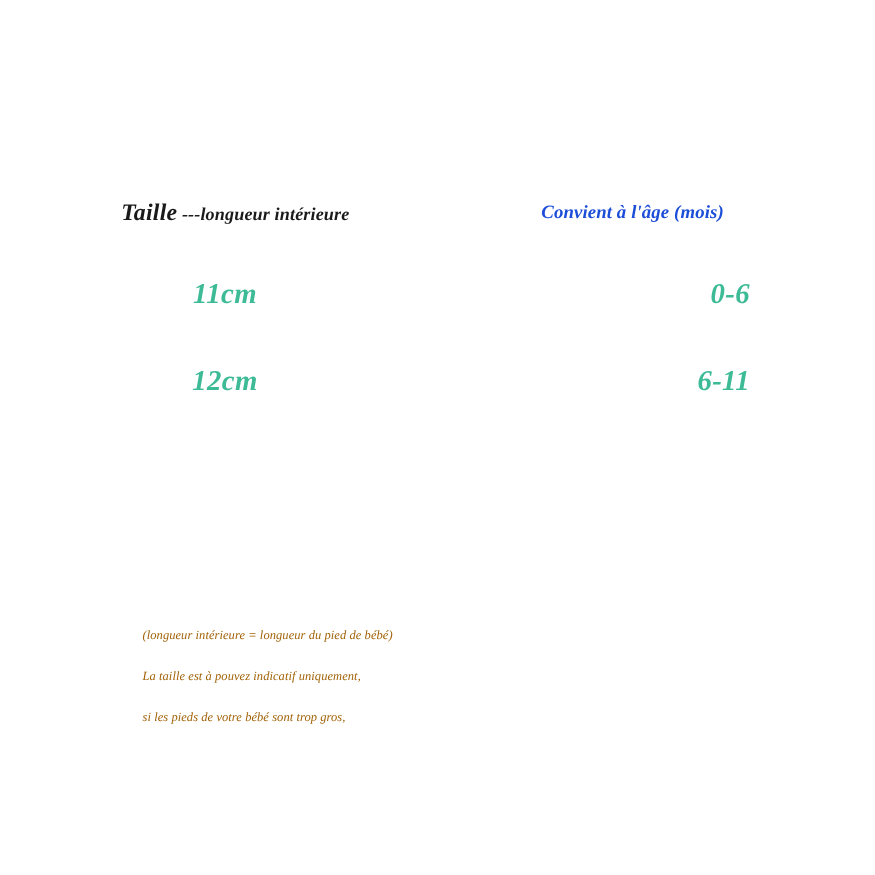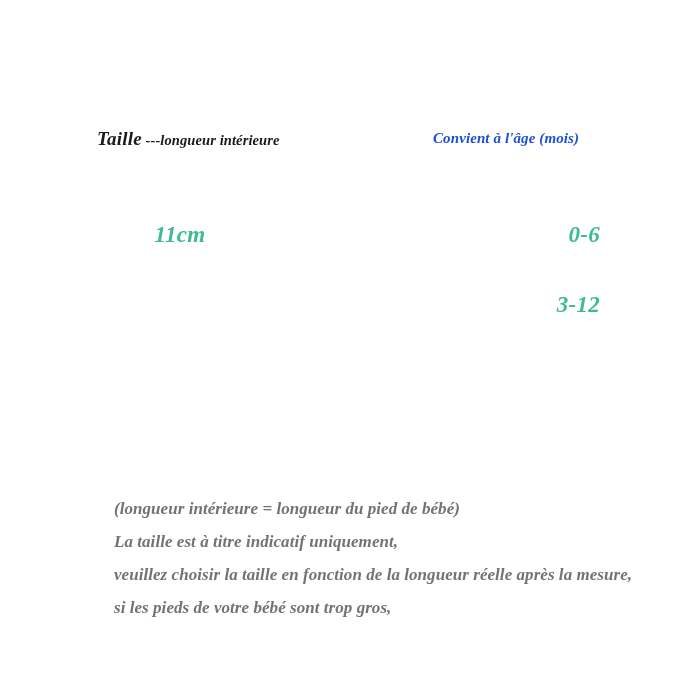--- a/index.html
+++ b/index.html
@@ -18,21 +18,21 @@
     position: relative;
     width: 700px;
     height: 700px;
     background: #ffffff;
   }
 
   
   .header-row {
     position: absolute;
     left: 0;
-    top: 128px;
+    top: 160px;
     width: 564px;
     height: 28px;
   }
 
   .col-size-header {
     position: absolute;
     left: 97px;
     top: 0;
     white-space: nowrap;
     color: #1a1a1a;
@@ -105,24 +105,24 @@
 
   
   .notes {
     position: absolute;
     left: 114px;
     top: 492px;
     width: 570px;
   }
 
   .note-line {
-    font-size: 17px;
-    font-weight: bold;
+    font-size: 10px;
+    font-weight: normal;
     font-style: italic;
-    color: #737373;
+    color: #a16207;
     line-height: 33px;
     white-space: nowrap;
     letter-spacing: 0.05px;
   }
 </style>
 </head>
 <body>
 
 <div class="sheet">
 
@@ -134,26 +134,26 @@
   </div>
 
   <div class="data-rows">
 
     <div class="data-row">
       <div class="cell-size">11cm</div>
       <div class="cell-age">0-6</div>
     </div>
 
     <div class="data-row">
-      <div class="cell-age">3-12</div>
+      <div class="cell-size">12cm</div>
+      <div class="cell-age">6-11</div>
     </div>
 
 
   </div>
 
   <div class="notes">
     <div class="note-line">(longueur intérieure = longueur du pied de bébé)</div>
-    <div class="note-line">La taille est à titre indicatif uniquement,</div>
-    <div class="note-line">veuillez choisir la taille en fonction de la longueur réelle après la mesure,</div>
+    <div class="note-line">La taille est à pouvez indicatif uniquement,</div>
     <div class="note-line">si les pieds de votre bébé sont trop gros,</div>
   </div>
 
 </div>
 
 </body></html>

